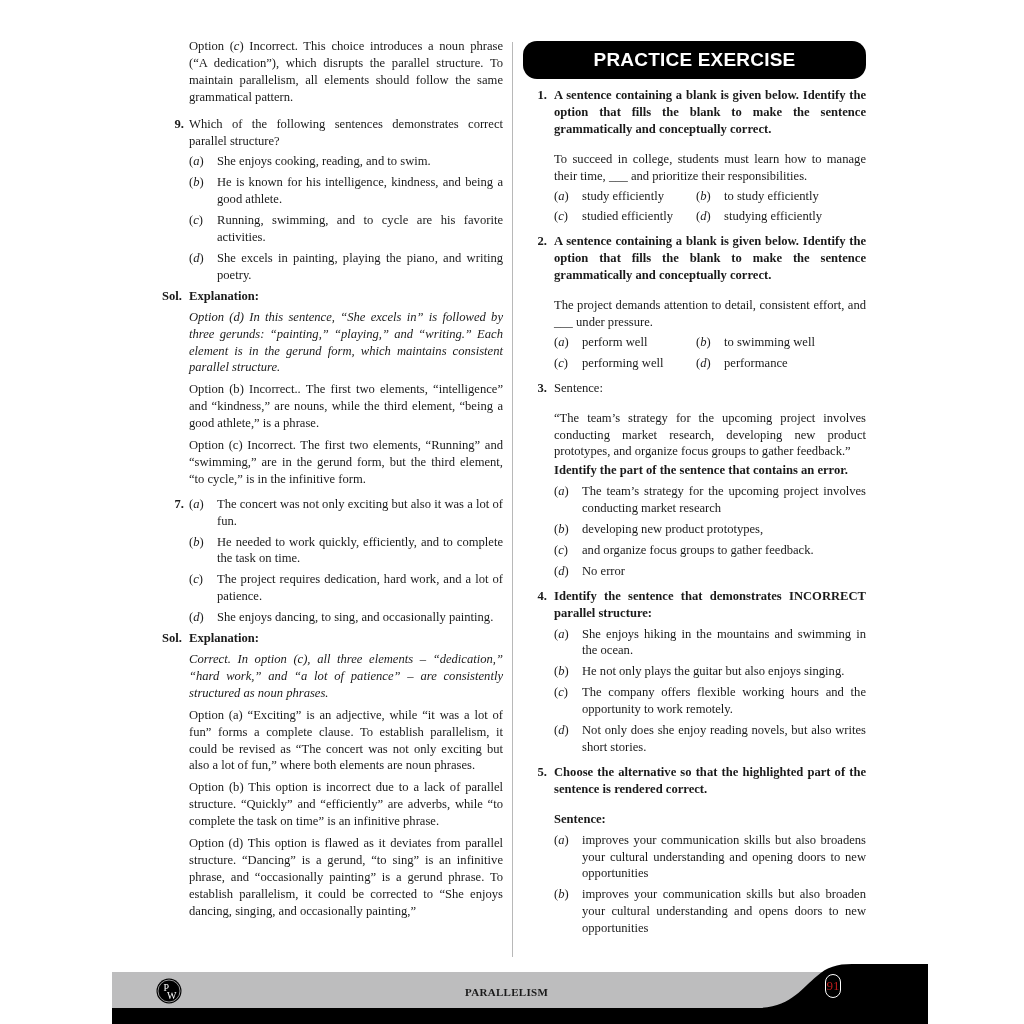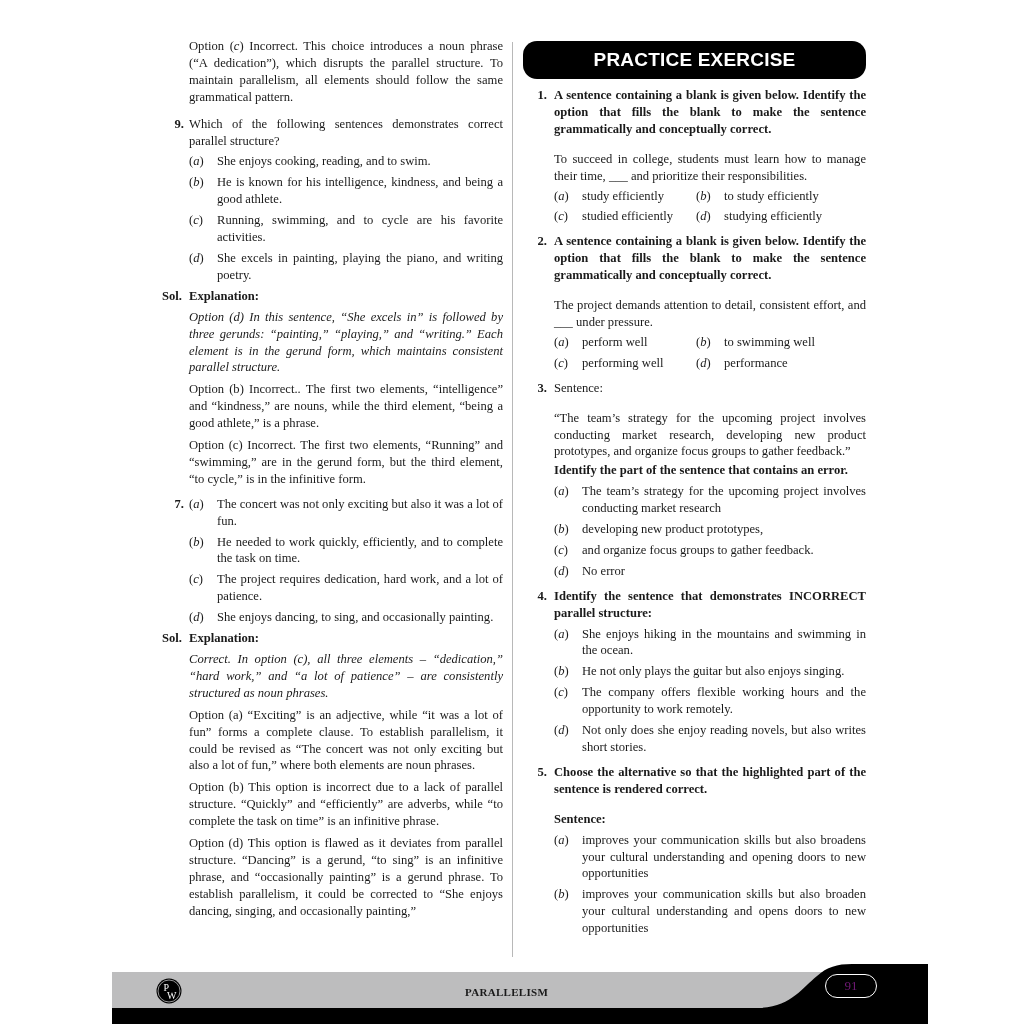--- a/index.html
+++ b/index.html
@@ -48,22 +48,22 @@
   
   .footer { position: absolute; left: 112px; top: 962px; width: 816px; height: 62px; }
   .footer-gray { position: absolute; left: 0; top: 10px; width: 816px; height: 36px; background: #bdbdbe; }
   .footer-black { position: absolute; left: 0; top: 46px; width: 816px; height: 16px; background: #000; }
   .footer-curve { position: absolute; left: 0; top: 0; width: 816px; height: 62px; }
   .footer-title {
     position: absolute; left: 353px; top: 24px; font-weight: bold; font-size: 11px; letter-spacing: 0.3px; color: #1a1a1a;
   }
   .logo { position: absolute; left: 44px; top: 16px; width: 26px; height: 26px; }
   .page-num {
-    position: absolute; left: 713px; top: 12px; width: 52px; height: 24px; border: 1.5px solid #fff; border-radius: 12px;
-    color: #701a75; font-size: 13px; display: flex; align-items: center; justify-content: center;
+    position: absolute; left: 713px; top: 12px; width: 16px; height: 24px; border: 1.5px solid #fff; border-radius: 12px;
+    color: #b91c1c; font-size: 13px; display: flex; align-items: center; justify-content: center;
   }
 </style>
 </head>
 <body>
 
 <div class="page">
 
   <div class="col col-left">
 
     <p class="para">

